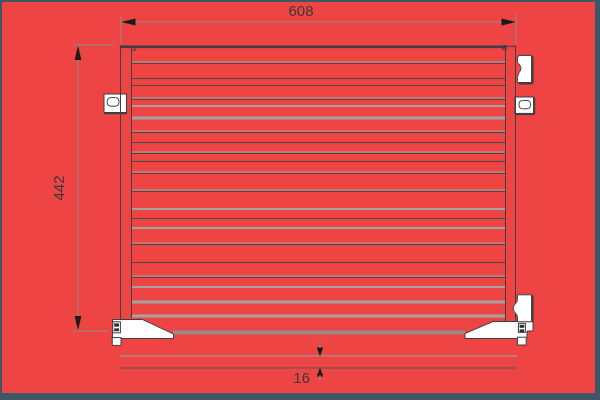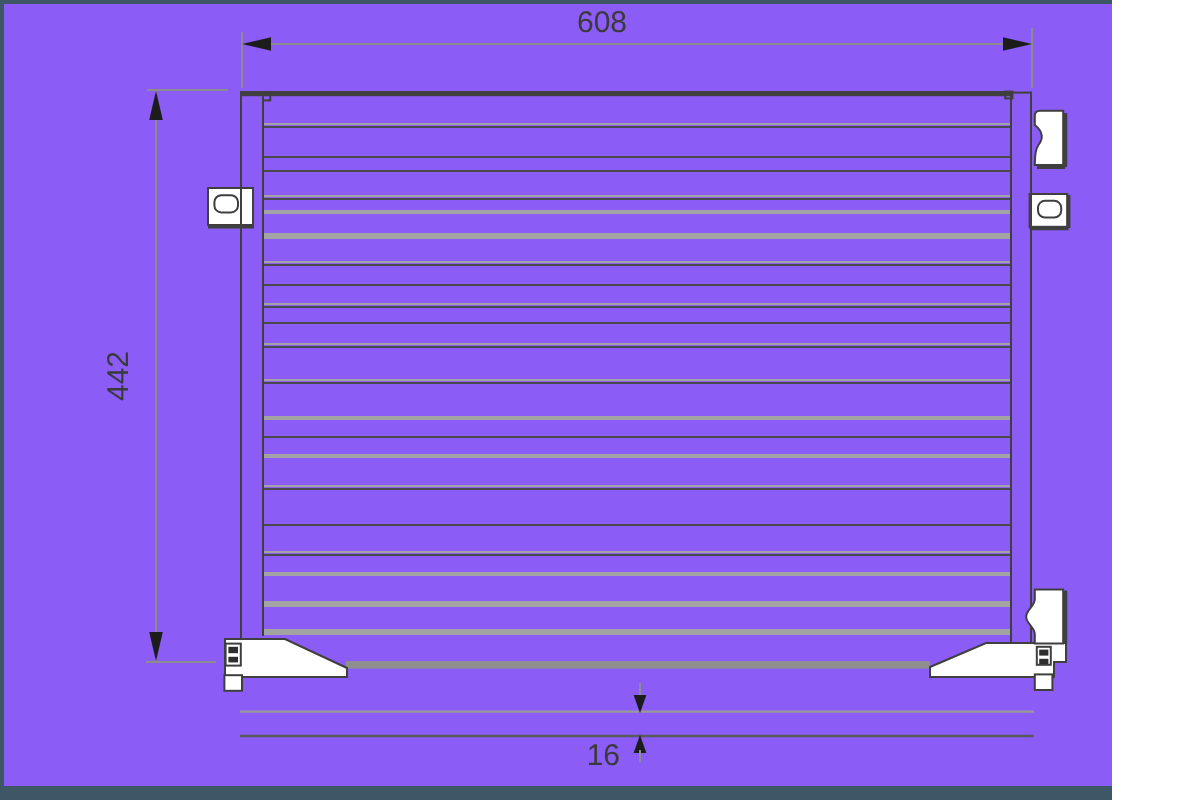--- a/index.html
+++ b/index.html
@@ -1,16 +1,16 @@
 <!DOCTYPE html>
 <html><head>
 <meta charset="utf-8">
 <style>
   html,body{margin:0;padding:0;background:#fff;}
-  .frame{position:relative;width:556px;height:400px;overflow:hidden;background:#8b5cf6;}
+  .frame{position:relative;width:600px;height:400px;overflow:hidden;background:#ef4444;}
   svg{display:block;}
   .ln{stroke:#3f3f3f;stroke-width:1;fill:none;}
   .dim{stroke:#8c8c8c;stroke-width:1;fill:none;}
   .wfill{fill:#ffffff;stroke:#3f3f3f;stroke-width:1;}
   .shadow{stroke:#3f3f3f;stroke-width:1.8;fill:none;}
   text{font-family:"Liberation Sans","DejaVu Sans",sans-serif;font-size:15px;fill:#3a3a3a;}
   .vtext{font-family:"Liberation Sans","DejaVu Sans",sans-serif;font-size:15px;fill:#3a3a3a;}
 </style>
 </head>
 <body>

